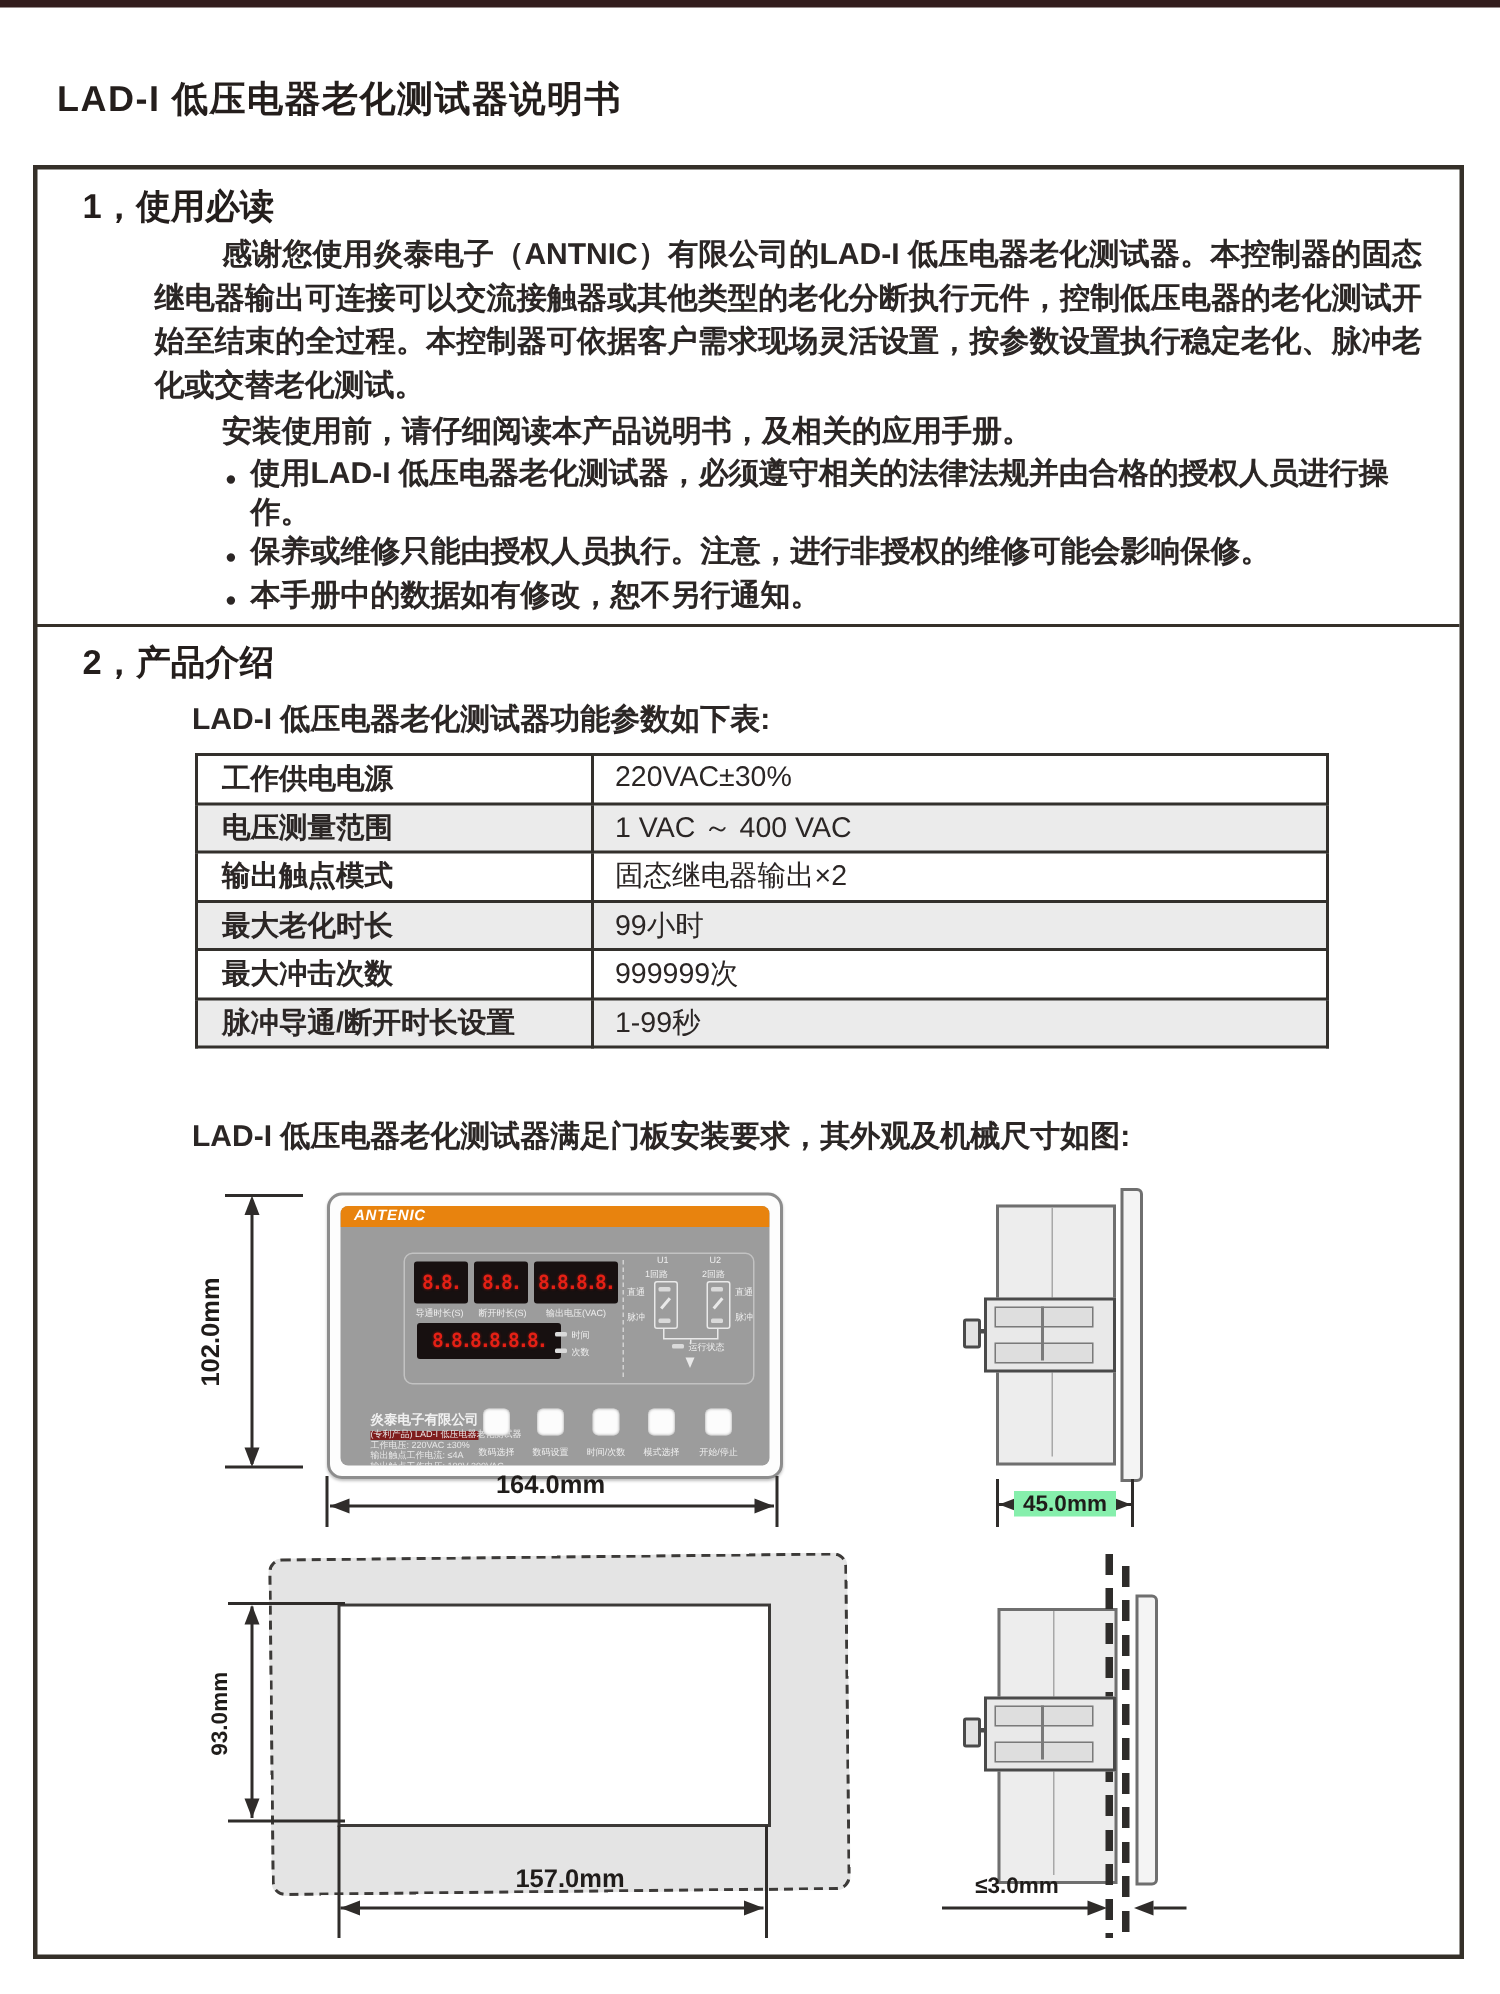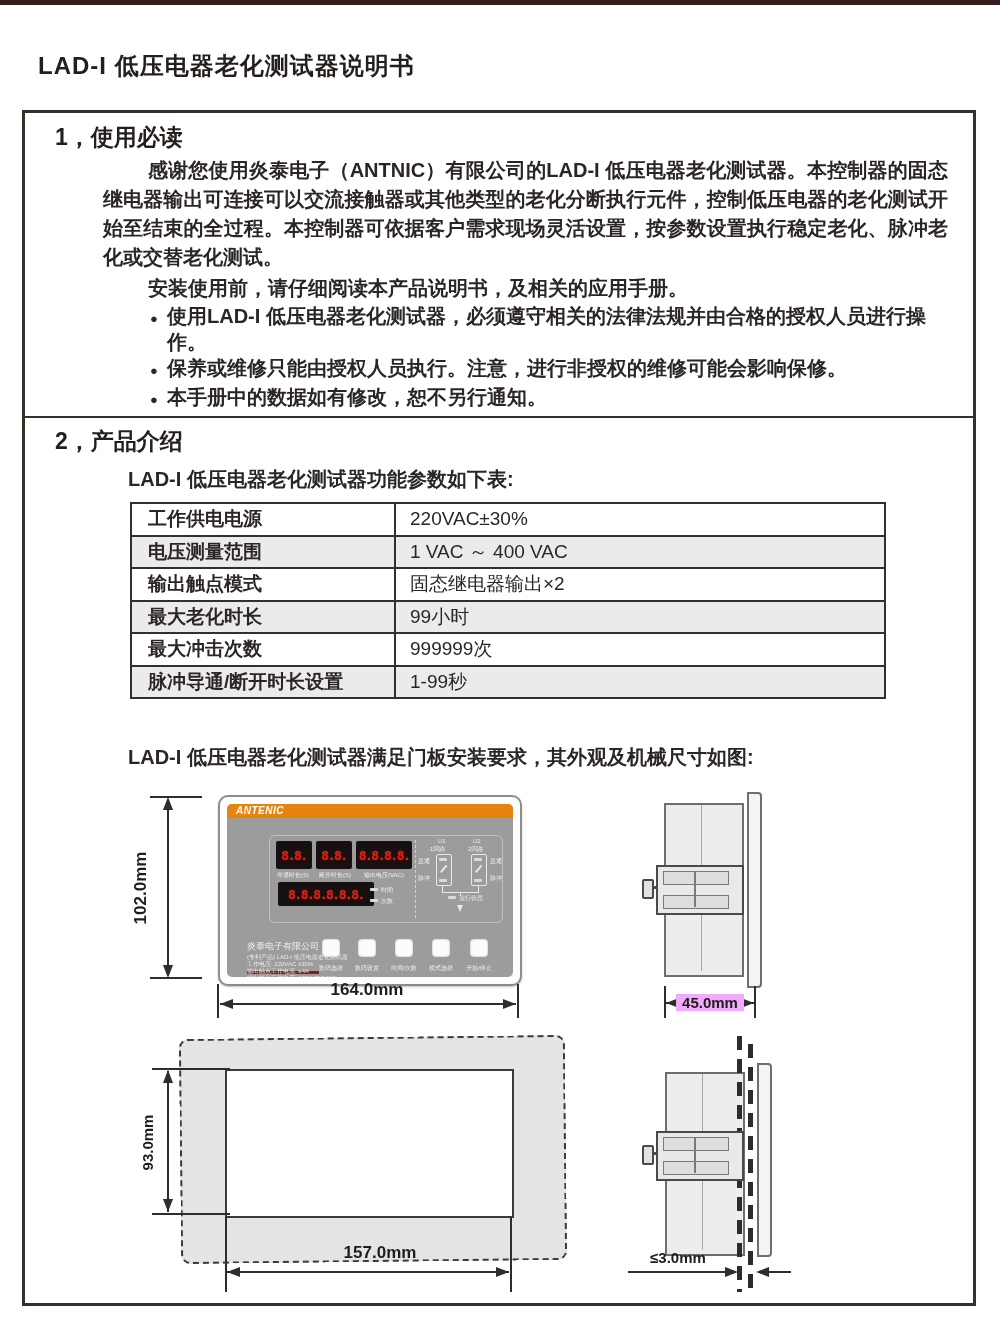--- a/index.html
+++ b/index.html
@@ -59,22 +59,22 @@
   .ledbar{position:absolute;width:8px;height:3px;background:#dadada;border-radius:1px;}
   .tinytxt{position:absolute;font-size:6px;color:#efefef;white-space:nowrap;}
   .chan-divider{position:absolute;left:145px;top:4px;bottom:4px;border-left:1px dashed #d2d2d2;}
   .chan-col{position:absolute;width:14px;height:30px;border:1px solid #e9e9e9;border-radius:2px;}
   .chan-col .ledbar{left:2px;}
   .chan-col .slash{position:absolute;left:2px;top:13px;width:9px;height:1.5px;background:#e9e9e9;
                    transform:rotate(-50deg);}
   .chan-line{position:absolute;background:#e9e9e9;}
   .stat-arrow{position:absolute;width:0;height:0;border-left:3px solid transparent;
               border-right:3px solid transparent;border-top:7px solid #e9e9e9;}
-  .company{position:absolute;left:20px;top:136px;font-size:9px;font-weight:normal;color:#f0f0f0;
-           border-bottom:3px solid #7f1d1d;padding-bottom:18px;}
+  .company{position:absolute;left:20px;top:136px;font-size:9px;font-weight:bold;color:#f0f0f0;
+           border-bottom:6px solid #7f1d1d;padding-bottom:1px;}
   .company-info{position:absolute;left:20px;top:150px;font-size:6px;line-height:7px;color:#e8e8e8;}
   .pbtn{position:absolute;top:135px;width:18px;height:18px;background:#fcfcfc;border-radius:4px;
         box-shadow:inset 0 0 2px #9a9a9a;}
   .btn-label{position:absolute;top:160px;width:44px;text-align:center;font-size:6px;color:#efefef;
              white-space:nowrap;}
 
   
   .sv-body{position:absolute;background:#ededed;border:2px solid #6f6f6f;}
   .sv-seam{position:absolute;width:1px;background:#a8a8a8;}
   .sv-bezel{position:absolute;width:11px;background:#f4f4f4;border:2px solid #6f6f6f;
@@ -255,21 +255,21 @@
       <div class="clamp-slot" style="bottom:4px;"></div>
       <div class="clamp-mid"></div>
     </div>
   </div>
 
   <div class="vline" style="left:664px;top:986px;height:32px;"></div>
   <div class="vline" style="left:754px;top:986px;height:32px;"></div>
   <div class="hline" style="left:666px;top:1002px;width:88px;"></div>
   <div class="ah l" style="left:666px;top:998px;"></div>
   <div class="ah r" style="left:741px;top:998px;"></div>
-  <div class="dim-label small" style="left:676px;top:994px;width:68px;background:#f0abfc;">45.0mm</div>
+  <div class="dim-label small" style="left:676px;top:994px;width:68px;background:#86efac;">45.0mm</div>
 
   <div class="panel-blob"></div>
   <div class="cutout"></div>
 
   <div class="hline" style="left:152px;top:1068px;width:78px;"></div>
   <div class="hline" style="left:152px;top:1213px;width:78px;"></div>
   <div class="vline" style="left:167px;top:1071px;height:141px;"></div>
   <div class="ah u" style="left:163px;top:1070px;"></div>
   <div class="ah d" style="left:163px;top:1199px;"></div>
   <div class="dim-label small rot" style="left:102px;top:1134px;width:90px;">93.0mm</div>

